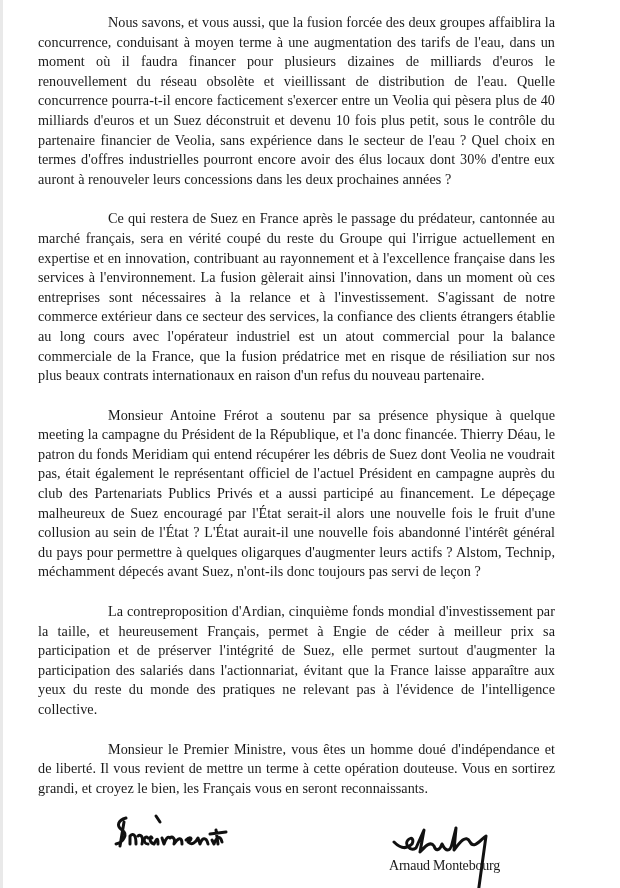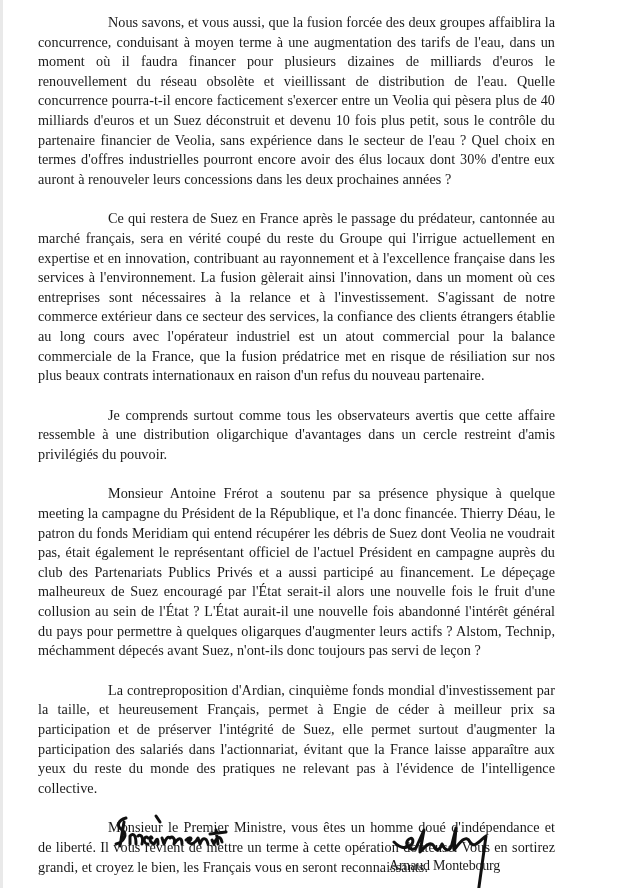--- a/index.html
+++ b/index.html
@@ -30,21 +30,20 @@
     }
   </style>
 </head>
 <body>
 
 <div class="left-edge"></div>
 
 <div class="page">
   <p class="para p1"><span class="indent"></span><span>Nous savons, et vous aussi, que la fusion forcée des deux groupes affaiblira la concurrence, conduisant à moyen terme à une augmentation des tarifs de l'eau, dans un moment où il faudra financer pour plusieurs dizaines de milliards d'euros le renouvellement du réseau obsolète et vieillissant de distribution de l'eau. Quelle concurrence pourra-t-il encore facticement s'exercer entre un Veolia qui pèsera plus de 40 milliards d'euros et un Suez déconstruit et devenu 10 fois plus petit, sous le contrôle du partenaire financier de Veolia, sans expérience dans le secteur de l'eau ? Quel choix en termes d'offres industrielles pourront encore avoir des élus locaux dont 30% d'entre eux auront à renouveler leurs concessions dans les deux prochaines années ?</span></p>
   <p class="para"><span class="indent"></span><span>Ce qui restera de Suez en France après le passage du prédateur, cantonnée au marché français, sera en vérité coupé du reste du Groupe qui l'irrigue actuellement en expertise et en innovation, contribuant au rayonnement et à l'excellence française dans les services à l'environnement. La fusion gèlerait ainsi l'innovation, dans un moment où ces entreprises sont nécessaires à la relance et à l'investissement. S'agissant de notre commerce extérieur dans ce secteur des services, la confiance des clients étrangers établie au long cours avec l'opérateur industriel est un atout commercial pour la balance commerciale de la France, que la fusion prédatrice met en risque de résiliation sur nos plus beaux contrats internationaux en raison d'un refus du nouveau partenaire.</span></p>
-  <p class="para"><span class="indent"></span><span>Je comprends surtout comme tous les observateurs avertis que cette affaire ressemble à une distribution oligarchique d'avantages dans un cercle restreint d'amis privilégiés du pouvoir.</span></p>
   <p class="para"><span class="indent"></span><span>Monsieur Antoine Frérot a soutenu par sa présence physique à quelque meeting la campagne du Président de la République, et l'a donc financée. Thierry Déau, le patron du fonds Meridiam qui entend récupérer les débris de Suez dont Veolia ne voudrait pas, était également le représentant officiel de l'actuel Président en campagne auprès du club des Partenariats Publics Privés et a aussi participé au financement. Le dépeçage malheureux de Suez encouragé par l'État serait-il alors une nouvelle fois le fruit d'une collusion au sein de l'État ? L'État aurait-il une nouvelle fois abandonné l'intérêt général du pays pour permettre à quelques oligarques d'augmenter leurs actifs ? Alstom, Technip, méchamment dépecés avant Suez, n'ont-ils donc toujours pas servi de leçon ?</span></p>
   <p class="para"><span class="indent"></span><span>La contreproposition d'Ardian, cinquième fonds mondial d'investissement par la taille, et heureusement Français, permet à Engie de céder à meilleur prix sa participation et de préserver l'intégrité de Suez, elle permet surtout d'augmenter la participation des salariés dans l'actionnariat, évitant que la France laisse apparaître aux yeux du reste du monde des pratiques ne relevant pas à l'évidence de l'intelligence collective.</span></p>
   <p class="para"><span class="indent"></span><span>Monsieur le Premier Ministre, vous êtes un homme doué d'indépendance et de liberté. Il vous revient de mettre un terme à cette opération douteuse. Vous en sortirez grandi, et croyez le bien, les Français vous en seront reconnaissants.</span></p>
 
 </div>
 
 <div class="sig-row">
   <svg class="sig-handwritten" viewBox="0 0 140 40" aria-label="Sincèrement">
     <g fill="none" stroke="#111" stroke-width="3" stroke-linecap="round" stroke-linejoin="round">
       <path d="M14 6 C6 8 4 14 10 18 C16 22 12 30 4 32 M12 10 L8 34"></path>

